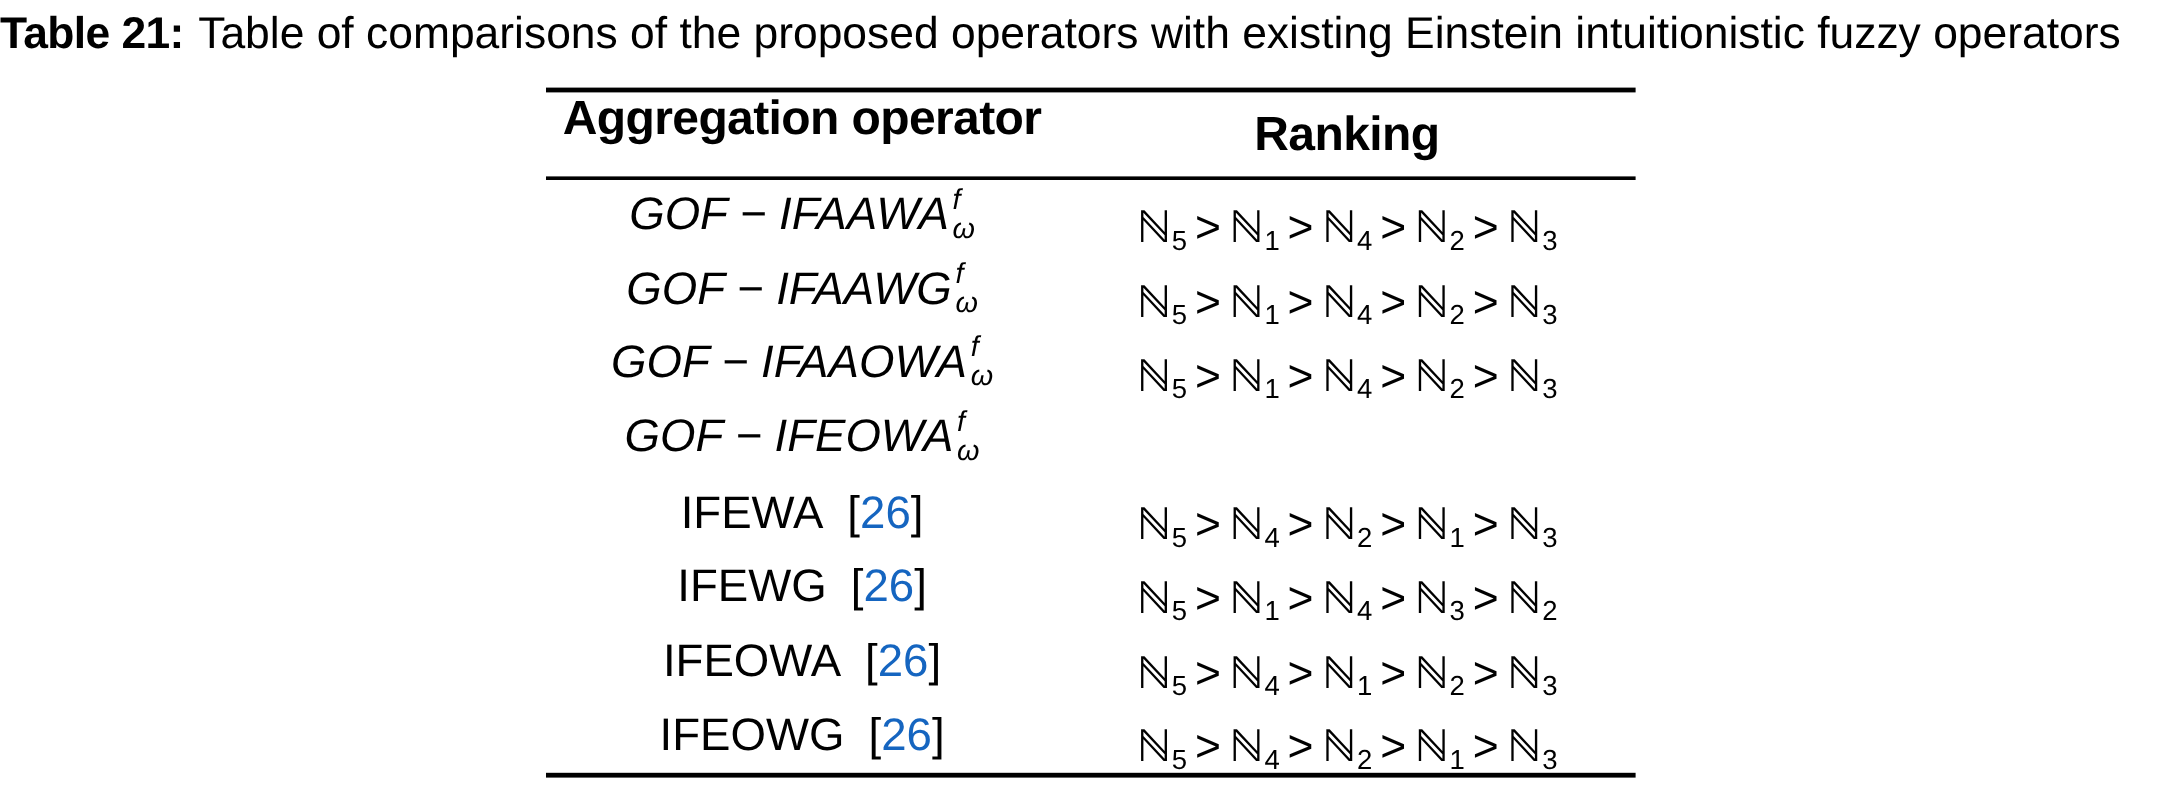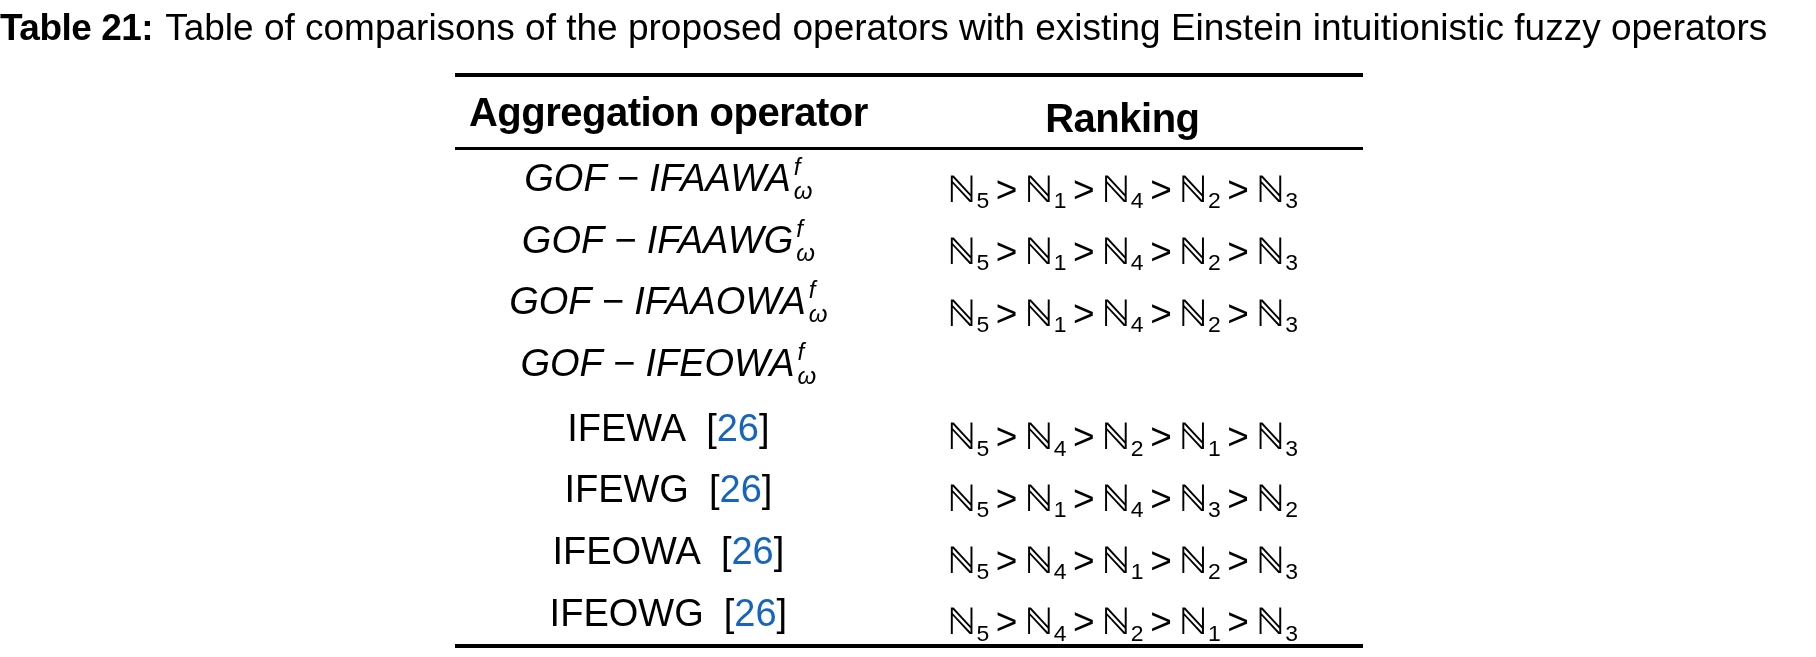--- a/index.html
+++ b/index.html
@@ -31,21 +31,21 @@
     position: absolute;
     left: 455px;
     top: 73px;
     width: 908px;
   }
   .rule { width: 100%; background: #000000; }
   .rule-top { height: 4px; }
   .rule-mid { height: 3px; }
   .rule-bottom { height: 4px; }
 
-  .thead { height: 70px; display: flex; align-items: center; }
+  .thead { height: 70px; display: flex; }
   .th {
     font-weight: bold;
     font-size: 40px;
     letter-spacing: -0.5px;
   }
   .cell { text-align: center; }
   .c1 { width: 47%; }
   .c2 { width: 53%; margin-top: 13px; }
 
   .tbody .trow { height: 61.8px; display: flex; align-items: center; }

